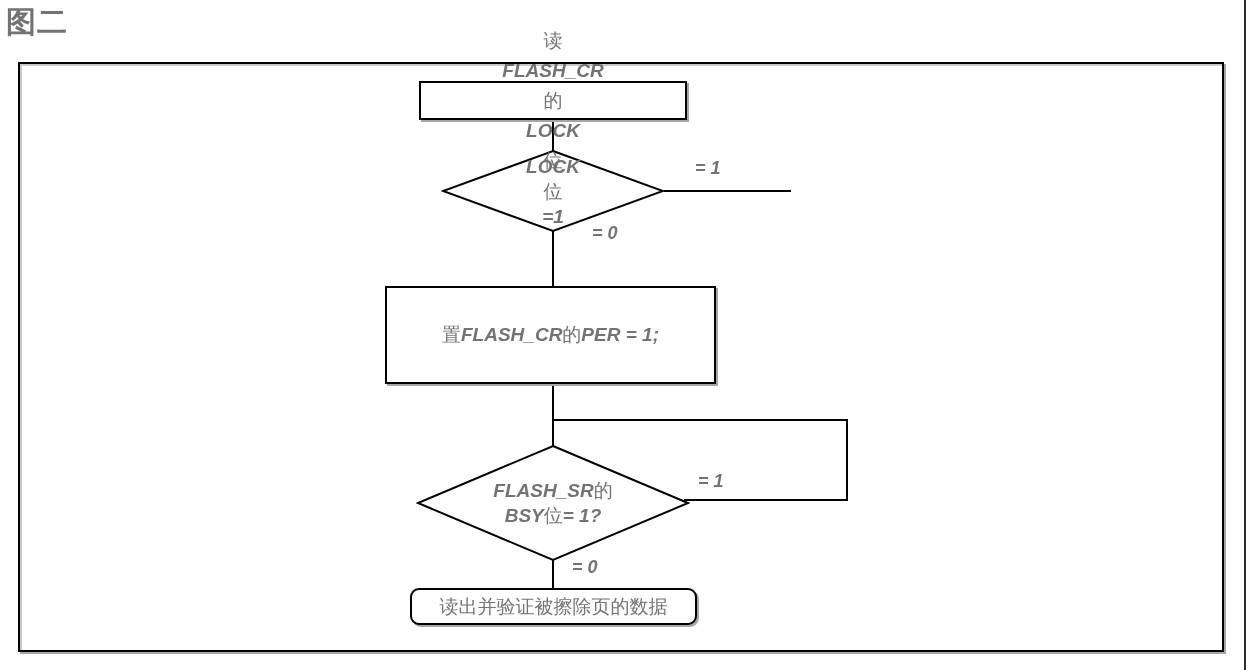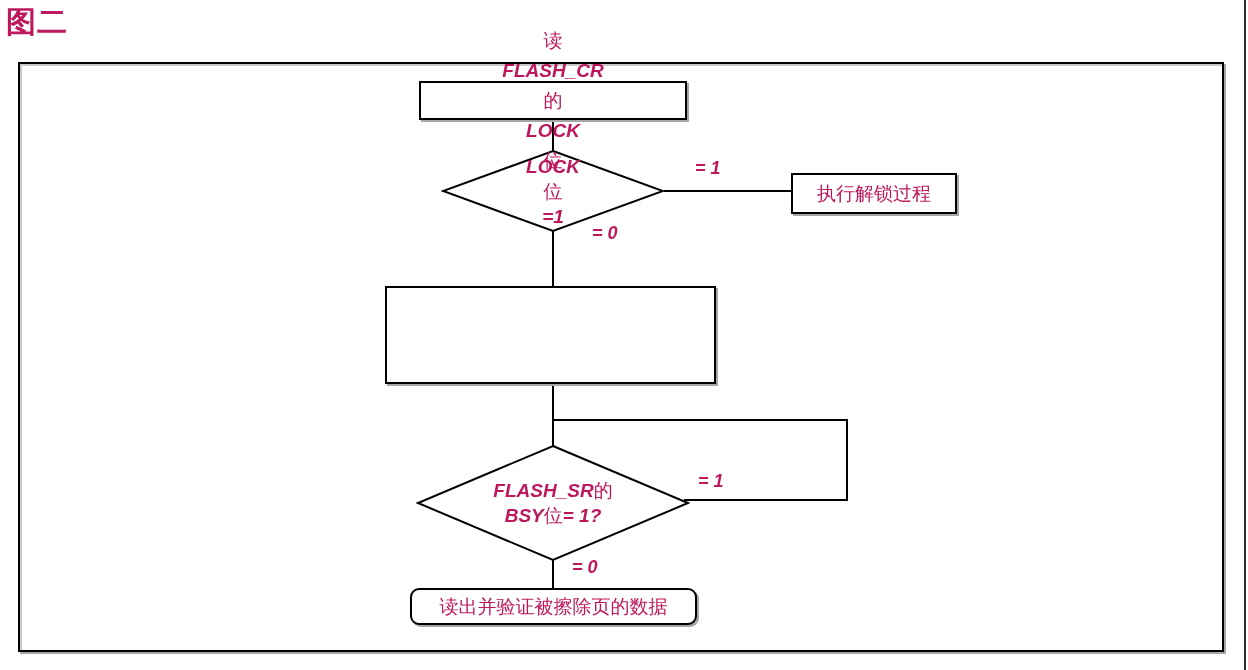--- a/index.html
+++ b/index.html
@@ -3,21 +3,21 @@
 <meta charset="utf-8">
 <style>
   html, body { margin: 0; padding: 0; background: #ffffff; }
   #page {
     position: relative;
     width: 1248px;
     height: 670px;
     background: #ffffff;
     overflow: hidden;
     font-family: "Liberation Sans", "DejaVu Sans", sans-serif;
-    color: #be185d;
+    color: #737373;
   }
 
   
   #figure-title-row {
     position: absolute;
     left: 6px;
     top: 2px;
     display: flex;
     gap: 38px;
     font-family: "Liberation Serif", "DejaVu Serif", serif;
@@ -125,23 +125,23 @@
   <div class="pbox latin-bold" style="left:419px; top:81px; width:268px; height:39px;">读<b>FLASH_CR</b>的<b>LOCK</b>位</div>
 
   <svg class="dia-svg" style="left:441px; top:149px;" width="224" height="84" viewBox="0 0 224 84">
     <polygon points="112,2 222,42 112,82 2,42" fill="#ffffff" stroke="#000000" stroke-width="2"></polygon>
   </svg>
   <div class="dia-text latin-bold" style="left:441px; top:149px; width:224px; height:84px;"><b>LOCK</b>位<b>=1</b></div>
 
   <div class="elabel latin-bold" style="left:695px; top:158px;"><b>= 1</b></div>
   <div class="elabel latin-bold" style="left:592px; top:223px;"><b>= 0</b></div>
 
-  <div class="pbox latin-bold" style="left:791px; top:173px; width:166px; height:41px;">执行解锁过程</div>
 
   <div class="pbox" style="left:385px; top:286px; width:331px; height:98px;">
+    <div class="latin-bold">置<b>FLASH_CR</b>的<b>PER = 1;</b></div>
   </div>
 
   <svg class="dia-svg" style="left:416px; top:444px;" width="274" height="118" viewBox="0 0 274 118">
     <polygon points="137,2 272,59 137,116 2,59" fill="#ffffff" stroke="#000000" stroke-width="2"></polygon>
   </svg>
   <div class="dia-text" style="left:416px; top:444px; width:274px; height:118px;">
     <div class="latin-bold"><b>FLASH_SR</b>的</div>
     <div class="latin-bold"><b>BSY</b>位<b>= 1?</b></div>
   </div>
 

